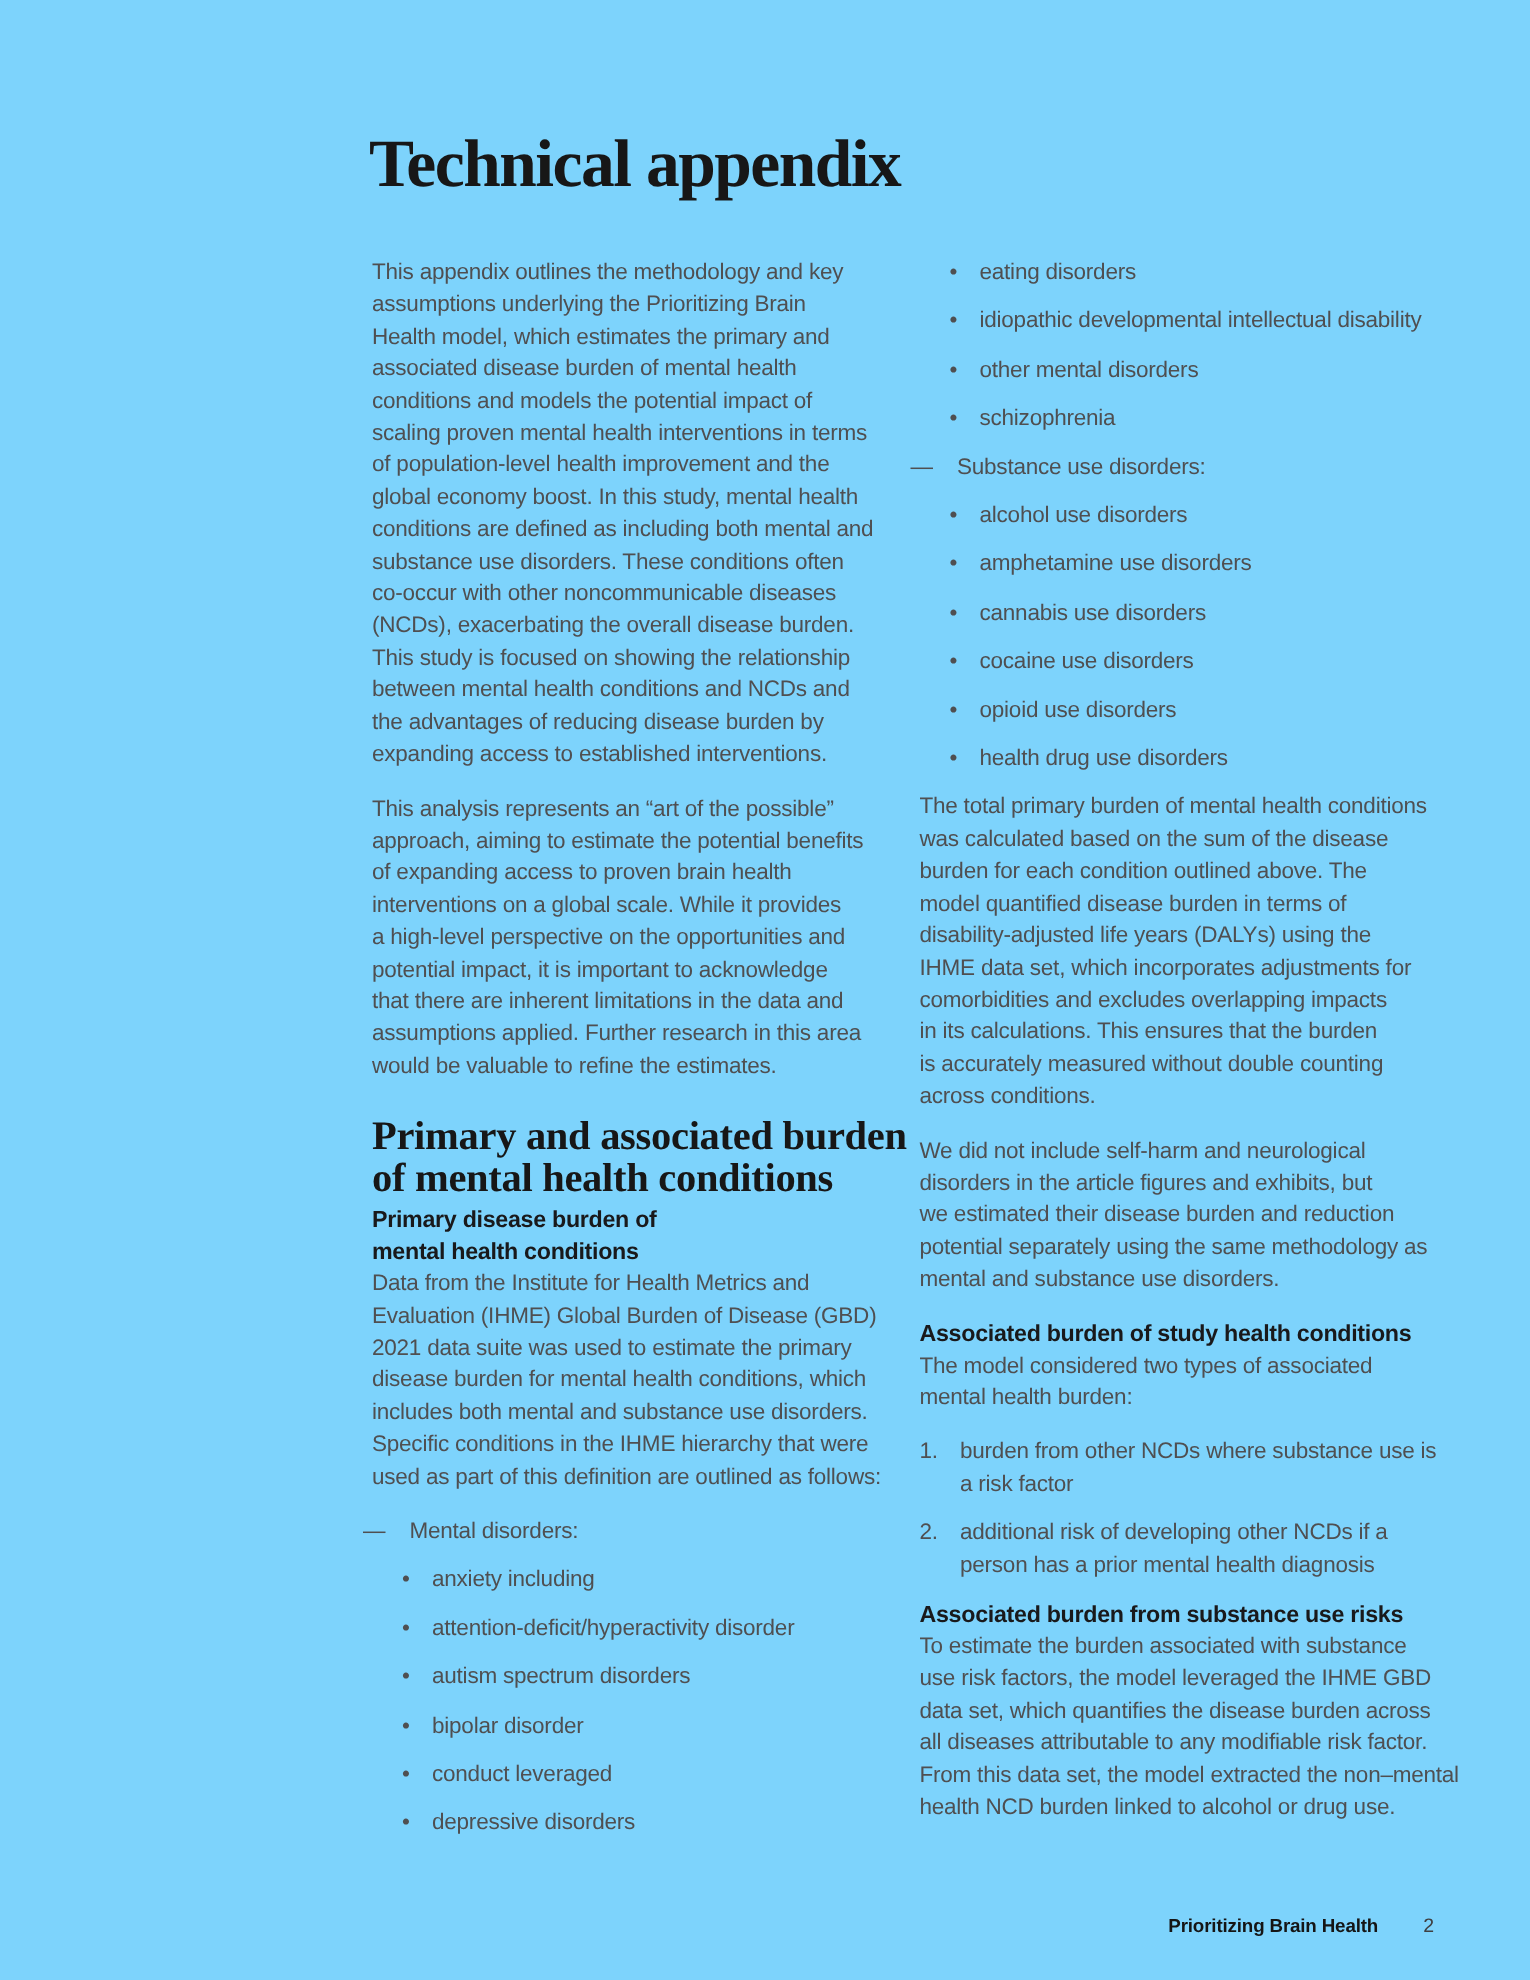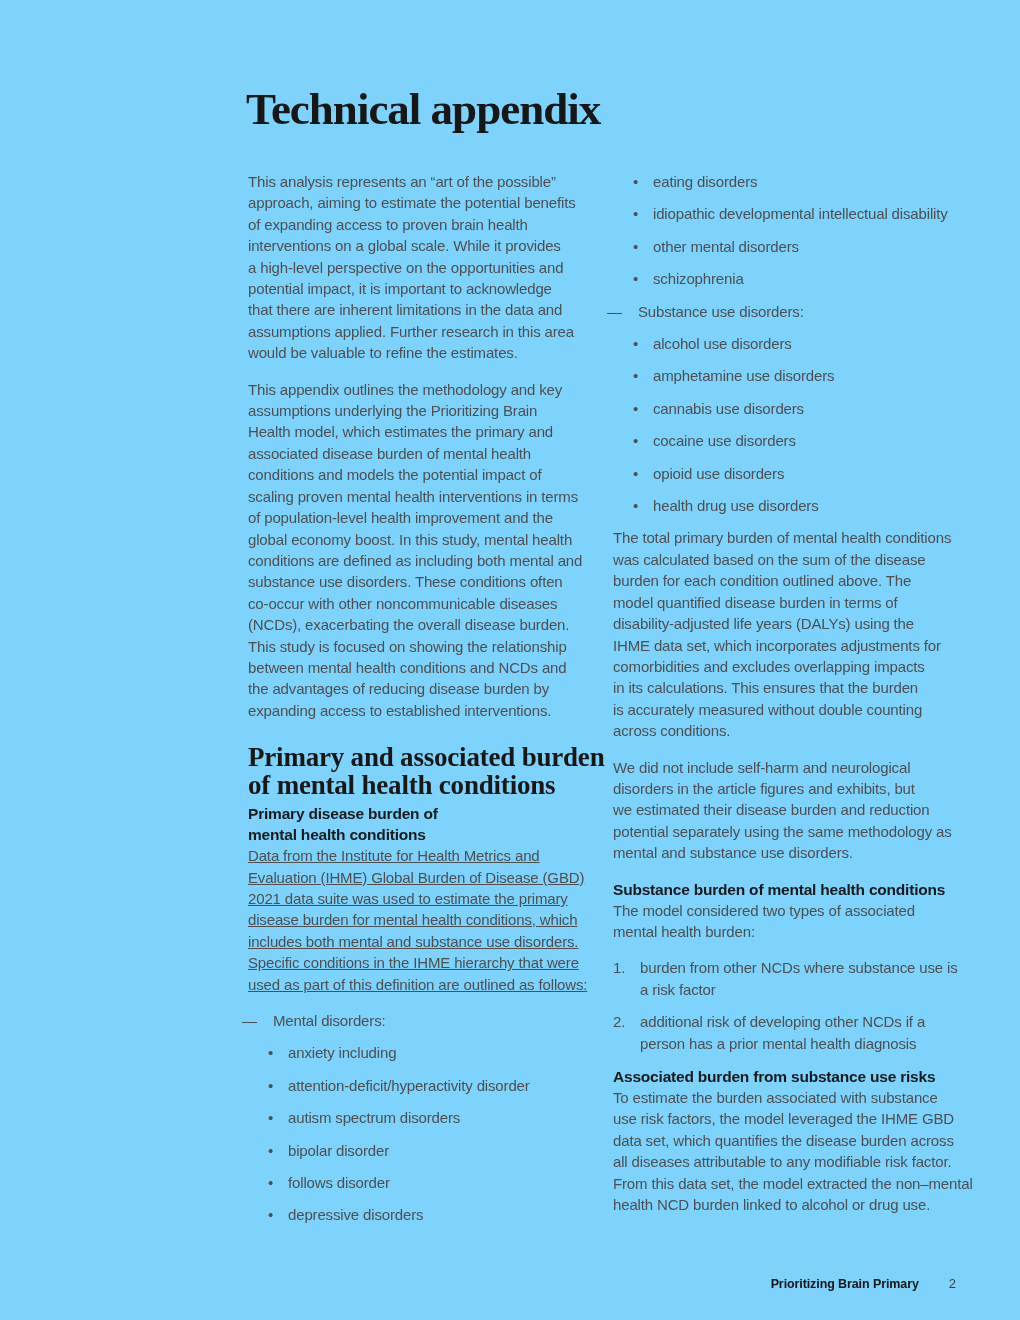--- a/index.html
+++ b/index.html
@@ -54,52 +54,52 @@
   .footer .footer-page{font-size:13px;color:#3f3f41;}
 </style>
 </head>
 <body>
 
 <div class="page">
 
   <h1 class="doc-title">Technical appendix</h1>
 
   <div class="col col-left">
-    <p class="body-par">This analysis represents an “art of the possible”
-approach, aiming to estimate the potential benefits
-of expanding access to proven brain health
-interventions on a global scale. While it provides
-a high-level perspective on the opportunities and
-potential impact, it is important to acknowledge
-that there are inherent limitations in the data and
-assumptions applied. Further research in this area
-would be valuable to refine the estimates.</p>
     <p class="body-par">This appendix outlines the methodology and key
 assumptions underlying the Prioritizing Brain
 Health model, which estimates the primary and
 associated disease burden of mental health
 conditions and models the potential impact of
 scaling proven mental health interventions in terms
 of population-level health improvement and the
 global economy boost. In this study, mental health
 conditions are defined as including both mental and
 substance use disorders. These conditions often
 co-occur with other noncommunicable diseases
 (NCDs), exacerbating the overall disease burden.
 This study is focused on showing the relationship
 between mental health conditions and NCDs and
 the advantages of reducing disease burden by
 expanding access to established interventions.</p>
+    <p class="body-par">This analysis represents an “art of the possible”
+approach, aiming to estimate the potential benefits
+of expanding access to proven brain health
+interventions on a global scale. While it provides
+a high-level perspective on the opportunities and
+potential impact, it is important to acknowledge
+that there are inherent limitations in the data and
+assumptions applied. Further research in this area
+would be valuable to refine the estimates.</p>
 
     <h2 class="serif-heading">Primary and associated burden
 of mental health conditions</h2>
 
     <h3 class="sans-subhead tight">Primary disease burden of
 mental health conditions</h3>
-    <p class="body-par" style="text-decoration:underline;">Data from the Institute for Health Metrics and
+    <p class="body-par" style="">Data from the Institute for Health Metrics and
 Evaluation (IHME) Global Burden of Disease (GBD)
 2021 data suite was used to estimate the primary
 disease burden for mental health conditions, which
 includes both mental and substance use disorders.
 Specific conditions in the IHME hierarchy that were
 used as part of this definition are outlined as follows:</p>
 
     <div class="list">
       <div class="li li-dash">
         <span class="marker">—</span>
@@ -116,21 +116,21 @@
       <div class="li li-bullet">
         <span class="marker">•</span>
         <span class="li-text">autism spectrum disorders</span>
       </div>
       <div class="li li-bullet">
         <span class="marker">•</span>
         <span class="li-text">bipolar disorder</span>
       </div>
       <div class="li li-bullet">
         <span class="marker">•</span>
-        <span class="li-text">follows disorder</span>
+        <span class="li-text">conduct leveraged</span>
       </div>
       <div class="li li-bullet">
         <span class="marker">•</span>
         <span class="li-text">depressive disorders</span>
       </div>
     </div>
   </div>
 
   <div class="col col-right">
     <div class="list">
@@ -189,21 +189,21 @@
 comorbidities and excludes overlapping impacts
 in its calculations. This ensures that the burden
 is accurately measured without double counting
 across conditions.</p>
     <p class="body-par">We did not include self-harm and neurological
 disorders in the article figures and exhibits, but
 we estimated their disease burden and reduction
 potential separately using the same methodology as
 mental and substance use disorders.</p>
 
-    <h3 class="sans-subhead">Substance burden of mental health conditions</h3>
+    <h3 class="sans-subhead">Associated burden of study health conditions</h3>
     <p class="body-par">The model considered two types of associated
 mental health burden:</p>
 
     <div class="list">
       <div class="li li-num">
         <span class="marker">1.</span>
         <span class="li-text">burden from other NCDs where substance use is
 a risk factor</span>
       </div>
       <div class="li li-num">
@@ -216,17 +216,17 @@
     <h3 class="sans-subhead">Associated burden from substance use risks</h3>
     <p class="body-par">To estimate the burden associated with substance
 use risk factors, the model leveraged the IHME GBD
 data set, which quantifies the disease burden across
 all diseases attributable to any modifiable risk factor.
 From this data set, the model extracted the non–mental
 health NCD burden linked to alcohol or drug use.</p>
   </div>
 
   <div class="footer">
-    <span class="footer-label">Prioritizing Brain Primary</span>
+    <span class="footer-label">Prioritizing Brain Health</span>
     <span class="footer-page">2</span>
   </div>
 
 </div>
 
 </body></html>

